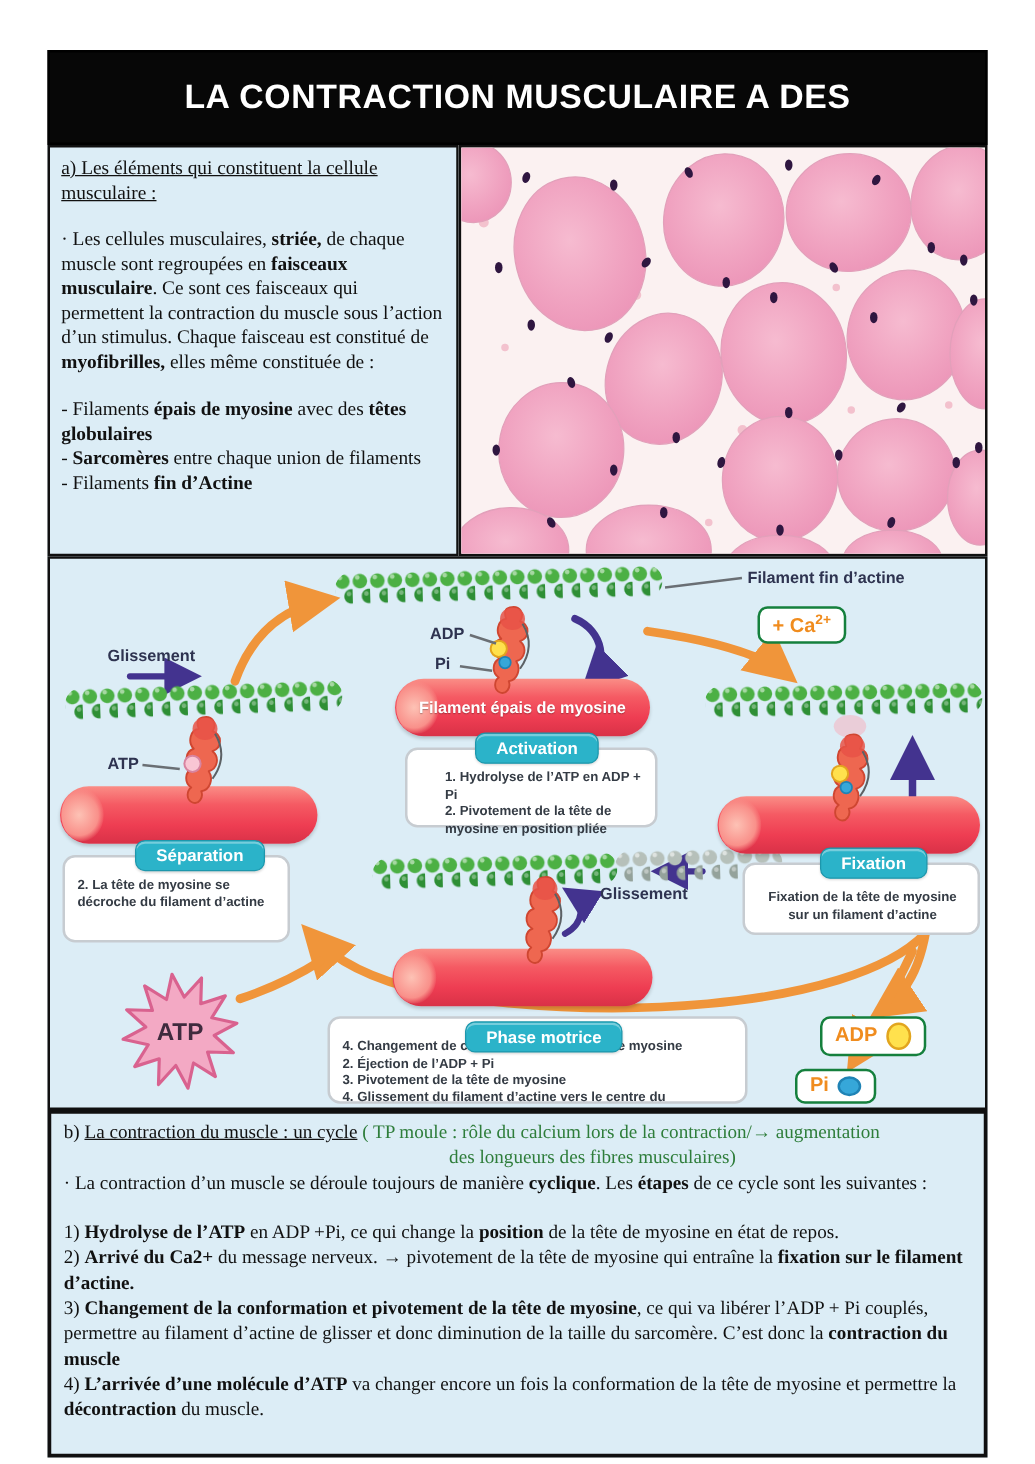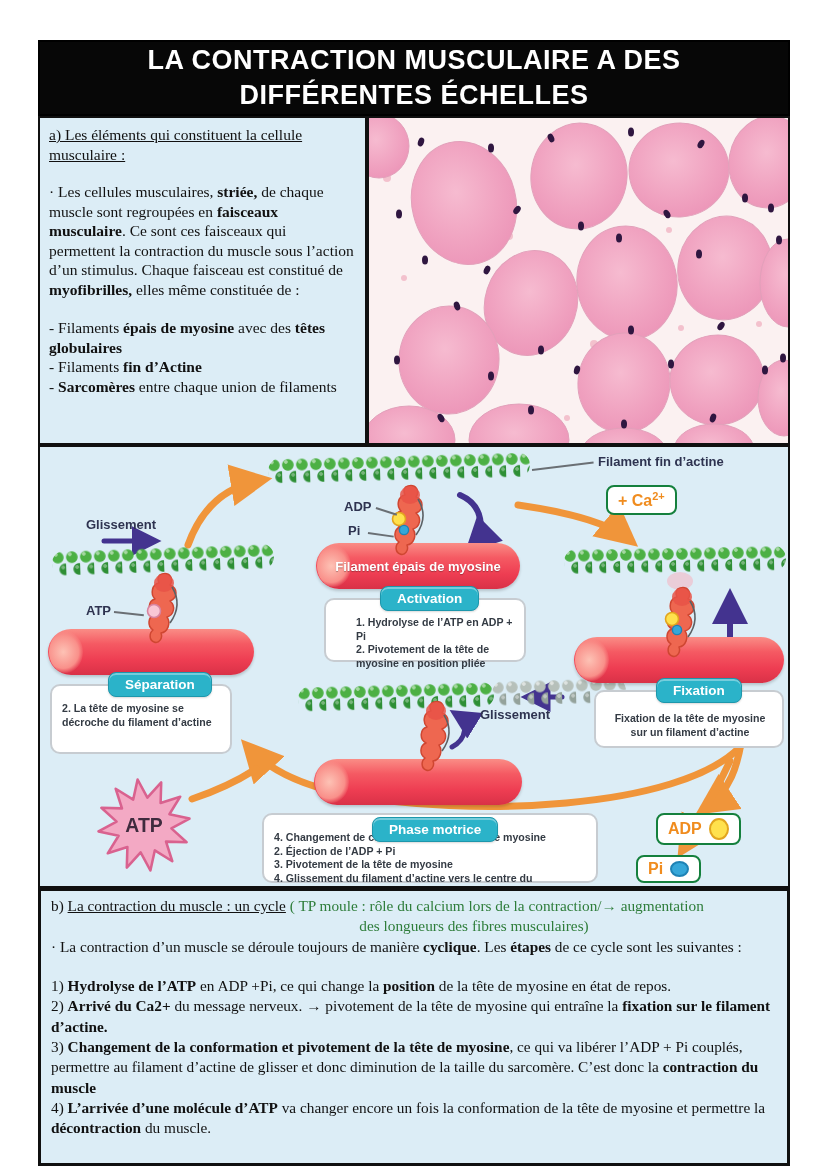--- a/index.html
+++ b/index.html
@@ -83,30 +83,29 @@
   .b-gap{height:19px;}
   .b-item{margin:0;}
 </style>
 </head>
 <body>
 
 <div class="page">
 
   <header class="title">
     <div>LA CONTRACTION MUSCULAIRE A DES</div>
-    <div>DIFFÉRENTES ÉCHELLES</div>
   </header>
 
   <section class="box-a">
     <div class="a-heading"><span style="text-decoration: underline;">a) Les éléments qui constituent la cellule musculaire :</span></div>
     <div class="a-para"><span>· Les cellules musculaires, </span><span style="font-weight: 700;">striée,</span><span> de chaque muscle sont regroupées en </span><span style="font-weight: 700;">faisceaux musculaire</span><span>. Ce sont ces faisceaux qui permettent la contraction du muscle sous l’action d’un stimulus. Chaque faisceau est constitué de </span><span style="font-weight: 700;">myofibrilles,</span><span> elles même constituée de :</span></div>
     <div class="a-gap"></div>
     <div class="a-para"><span>- Filaments </span><span style="font-weight: 700;">épais de myosine</span><span> avec des </span><span style="font-weight: 700;">têtes globulaires</span></div>
+    <div class="a-para"><span>- </span><span style="font-weight: 700;">Sarcomères</span><span> entre chaque union de filaments</span></div>
     <div class="a-para"><span>- Filaments </span><span style="font-weight: 700;">fin d’Actine</span></div>
-    <div class="a-para"><span>- </span><span style="font-weight: 700;">Sarcomères</span><span> entre chaque union de filaments</span></div>
   </section>
 
   <figure class="micro">
     <svg width="419" height="325" viewBox="0 0 419 325">
       <defs>
         <radialGradient id="fg" cx="45%" cy="40%" r="75%">
           <stop offset="0%" stop-color="#f6bbd0"></stop>
             <stop offset="55%" stop-color="#f0a2c0"></stop>
             <stop offset="100%" stop-color="#ea8fb4"></stop>
         </radialGradient>

